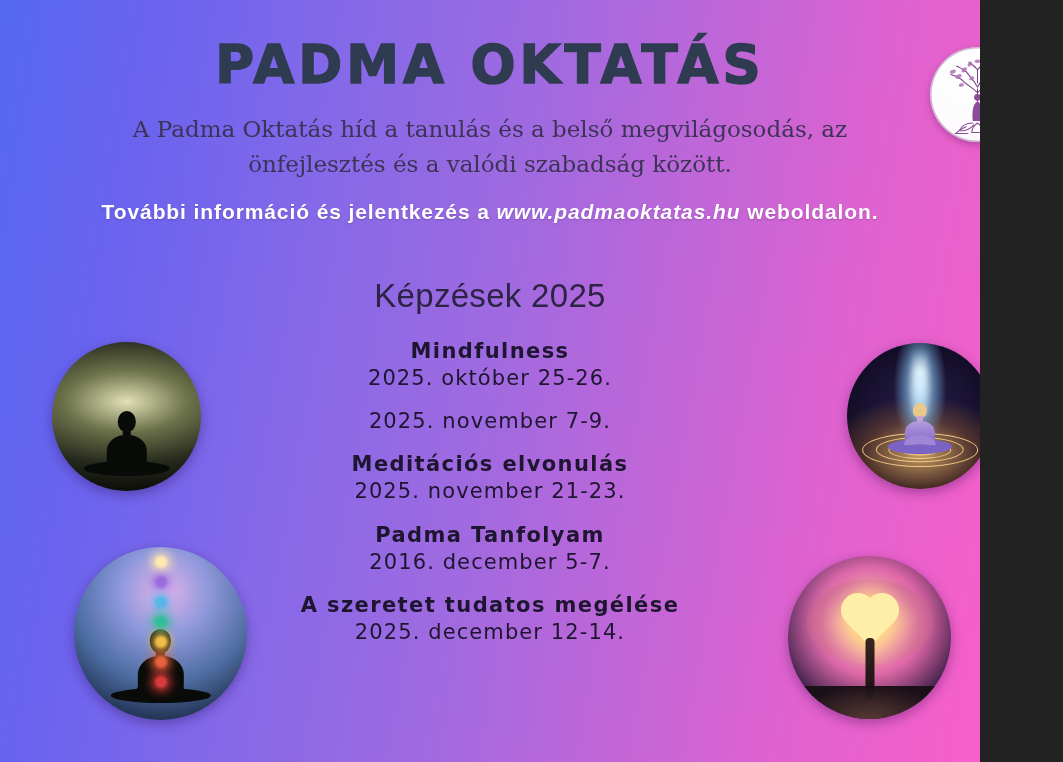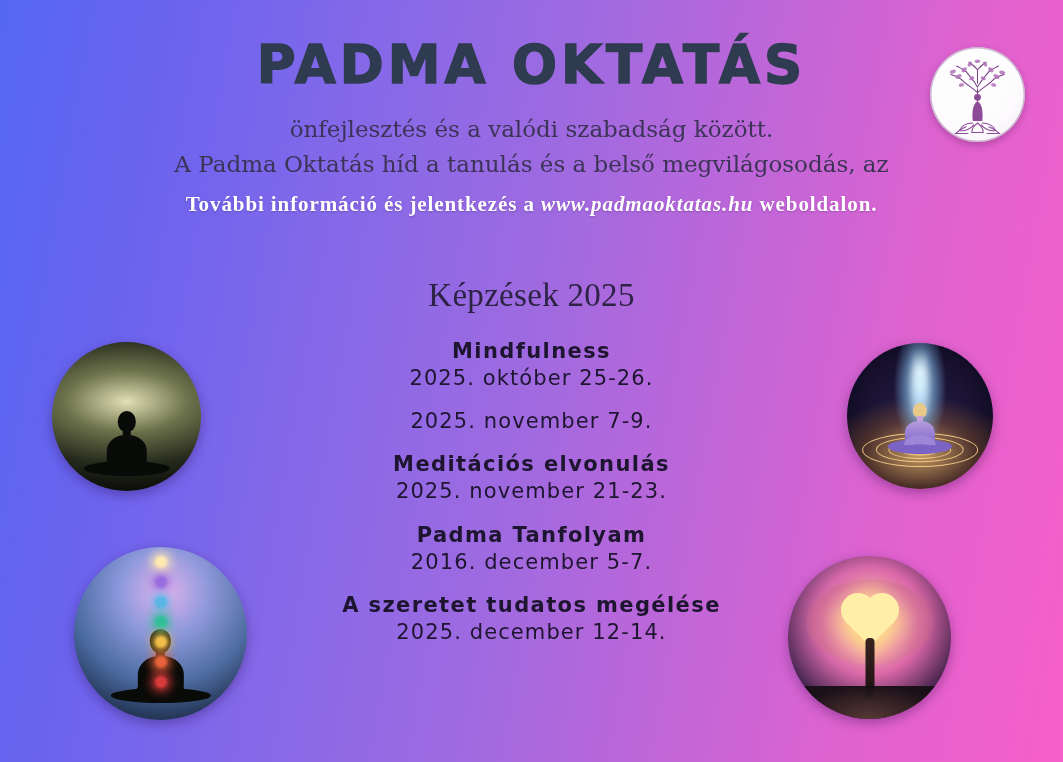--- a/index.html
+++ b/index.html
@@ -2,21 +2,21 @@
 <html><head>
 <meta charset="utf-8">
 <style>
   html, body {
     margin: 0;
     padding: 0;
     background: #222;
   }
   #poster {
     position: relative;
-    width: 1063px;
+    width: 980px;
     height: 762px;
     overflow: hidden;
     font-family: "Liberation Sans", sans-serif;
     background: linear-gradient(100deg,
         #5568f2 0%,
         #6a63ef 14%,
         #8569e8 32%,
         #a06ae0 50%,
         #c066d8 66%,
         #e062cf 82%,
@@ -50,45 +50,45 @@
     line-height: 1.52;
     color: #3c3357;
     font-family: "DejaVu Serif", serif;
     font-weight: 400;
   }
 
   .weblink {
     position: absolute;
     left: 50%;
     transform: translateX(-50%);
-    top: 189px;
+    top: 196px;
     width: 840px;
     text-align: center;
     font-size: 21px;
     line-height: 1.48;
     font-weight: 700;
     letter-spacing: 0.9px;
     color: #ffffff;
-    font-family: Liberation Serif, serif;
+    font-family: Liberation Sans, sans-serif;
     text-shadow: 0 1px 2px rgba(70,40,110,0.35);
   }
   .weblink .url {
     font-style: italic;
     font-weight: 700;
   }
 
   .section-heading {
     position: absolute;
     left: 0; right: 0;
     top: 279px;
     text-align: center;
     font-size: 33px;
     line-height: 1;
     color: #2d2344;
-    font-family: Liberation Serif, serif;
+    font-family: Liberation Sans, sans-serif;
     font-weight: 400;
     letter-spacing: 0.3px;
   }
 
   
   .courses {
     position: absolute;
     left: 50%;
     transform: translateX(-50%);
     top: 338px;
@@ -259,22 +259,22 @@
   .logo-art { position: absolute; inset: 0; }
 </style>
 </head>
 <body>
 
 <div id="poster">
 
   <div class="title">PADMA OKTATÁS</div>
 
   <div class="subtitle">
+    <div>A Padma Oktatás híd a tanulás és a belső megvilágosodás, az</div>
     <div>önfejlesztés és a valódi szabadság között.</div>
-    <div>A Padma Oktatás híd a tanulás és a belső megvilágosodás, az</div>
   </div>
 
   <div class="weblink">
     <span>További információ és jelentkezés a </span><span class="url">www.padmaoktatas.hu</span><span> weboldalon.</span>
   </div>
 
   <div class="section-heading">Képzések 2025</div>
 
   <div class="courses">
     <div class="course">

